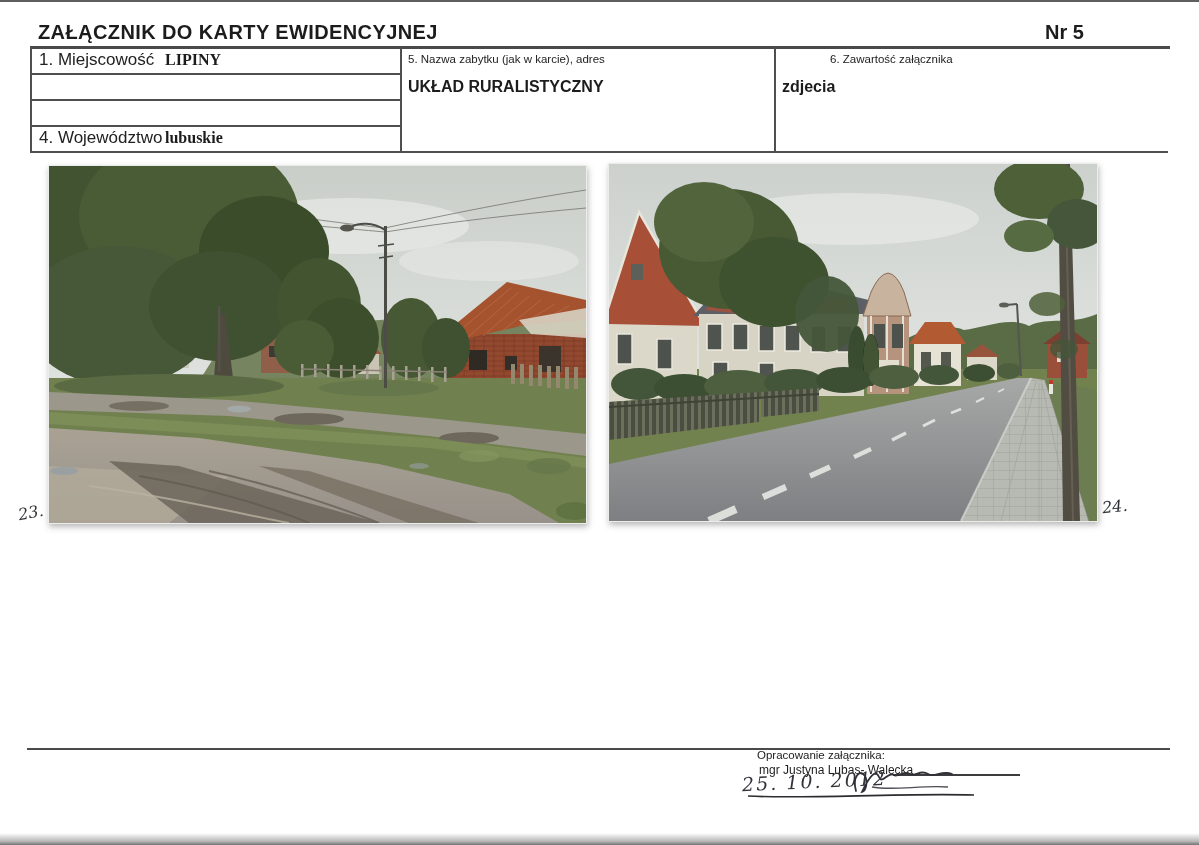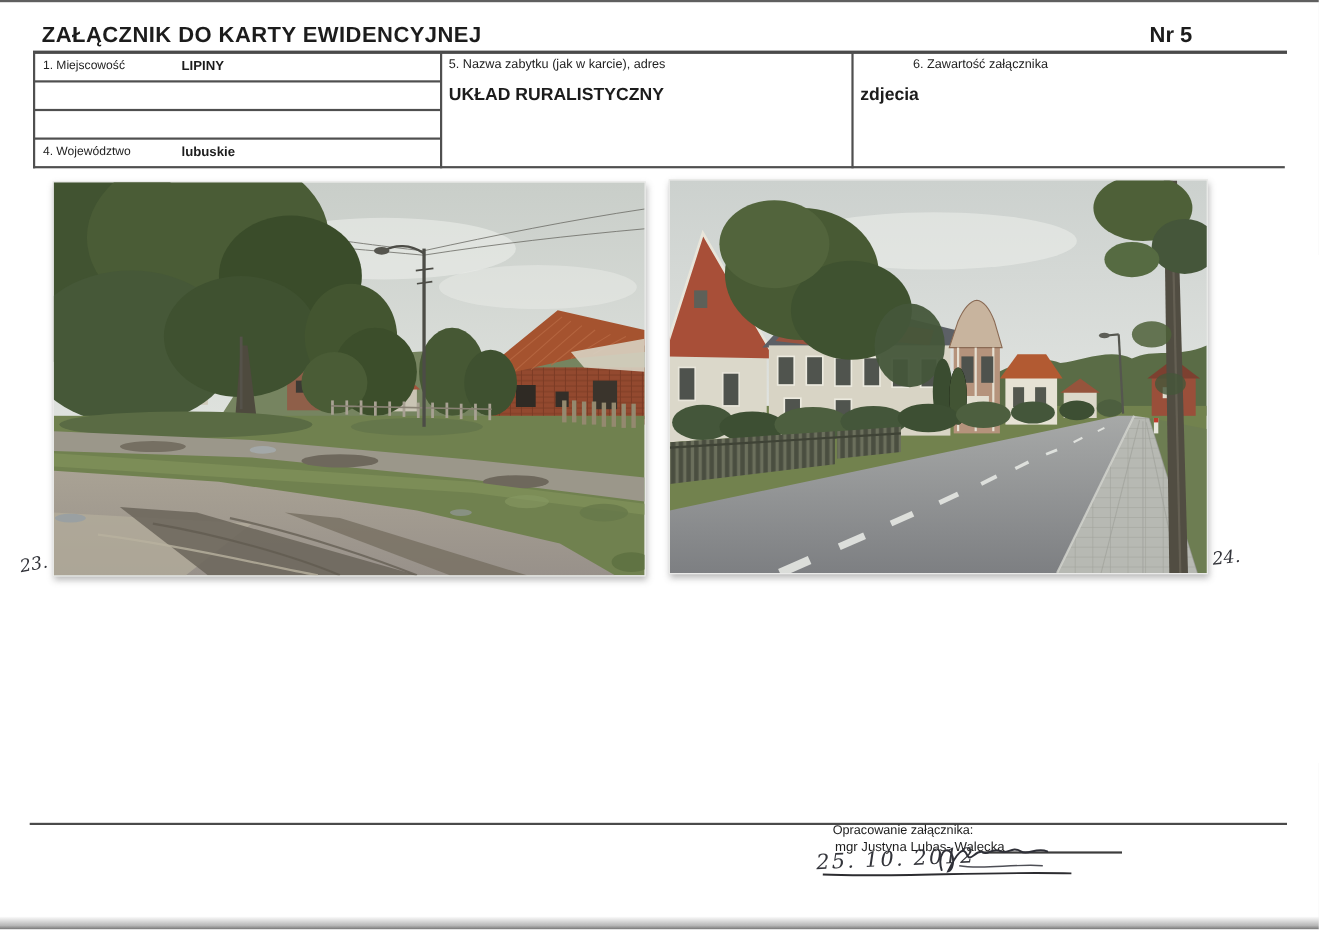--- a/index.html
+++ b/index.html
@@ -14,22 +14,22 @@
   .scan-bottom{left:0;bottom:0;width:1199px;height:12px;
     background:linear-gradient(to bottom,rgba(120,120,120,0),rgba(110,110,110,.5) 70%,rgba(75,75,75,.78));}
   
   .title{left:38px;top:21px;font-size:20px;font-weight:bold;letter-spacing:.4px;white-space:nowrap;}
   .page-no{left:1045px;top:21px;width:120px;font-size:20px;font-weight:bold;}
   .rule{background:#4a4a4a;}
   
   .tline-h{height:2px;background:#4f4f4f;}
   .tline-v{width:2px;background:#4f4f4f;}
   .row{left:30px;width:370px;height:26px;display:flex;align-items:center;}
-  .row .lbl{font-size:11px;padding-left:9px;width:126px;color:#222;}
-  .row .val{font-size:12px;font-weight:bold;}
+  .row .lbl{font-size:17px;padding-left:9px;width:126px;color:#222;}
+  .row .val{font-size:16px;font-weight:bold;font-family:Liberation Serif, serif;}
   .cell-lbl{font-size:11.5px;color:#222;}
   .cell-val{font-size:16px;font-weight:bold;}
   
   .photo{background:#dfe2df;border:1px solid #ececea;
     box-shadow:1px 3px 6px rgba(100,100,100,.45);}
   .photo svg{display:block;}
   .hand{font-family:"DejaVu Serif",serif;font-style:italic;color:#33343a;}
   .photo-num{font-size:16px;}
   
   .foot-lbl{left:757px;top:749px;font-size:11.5px;}

